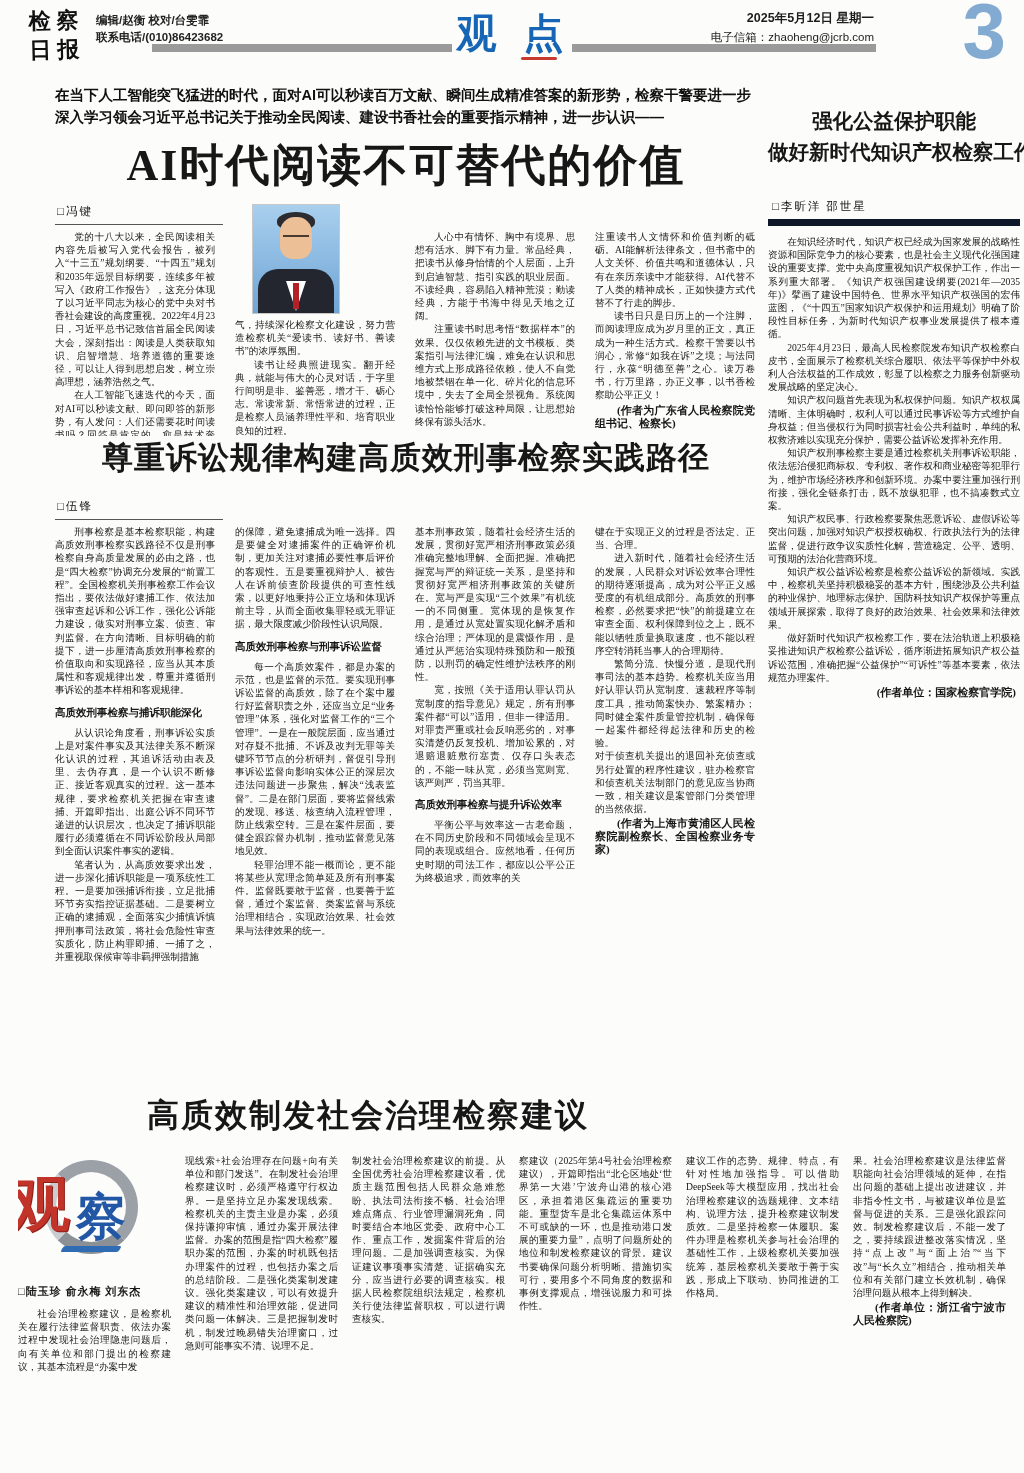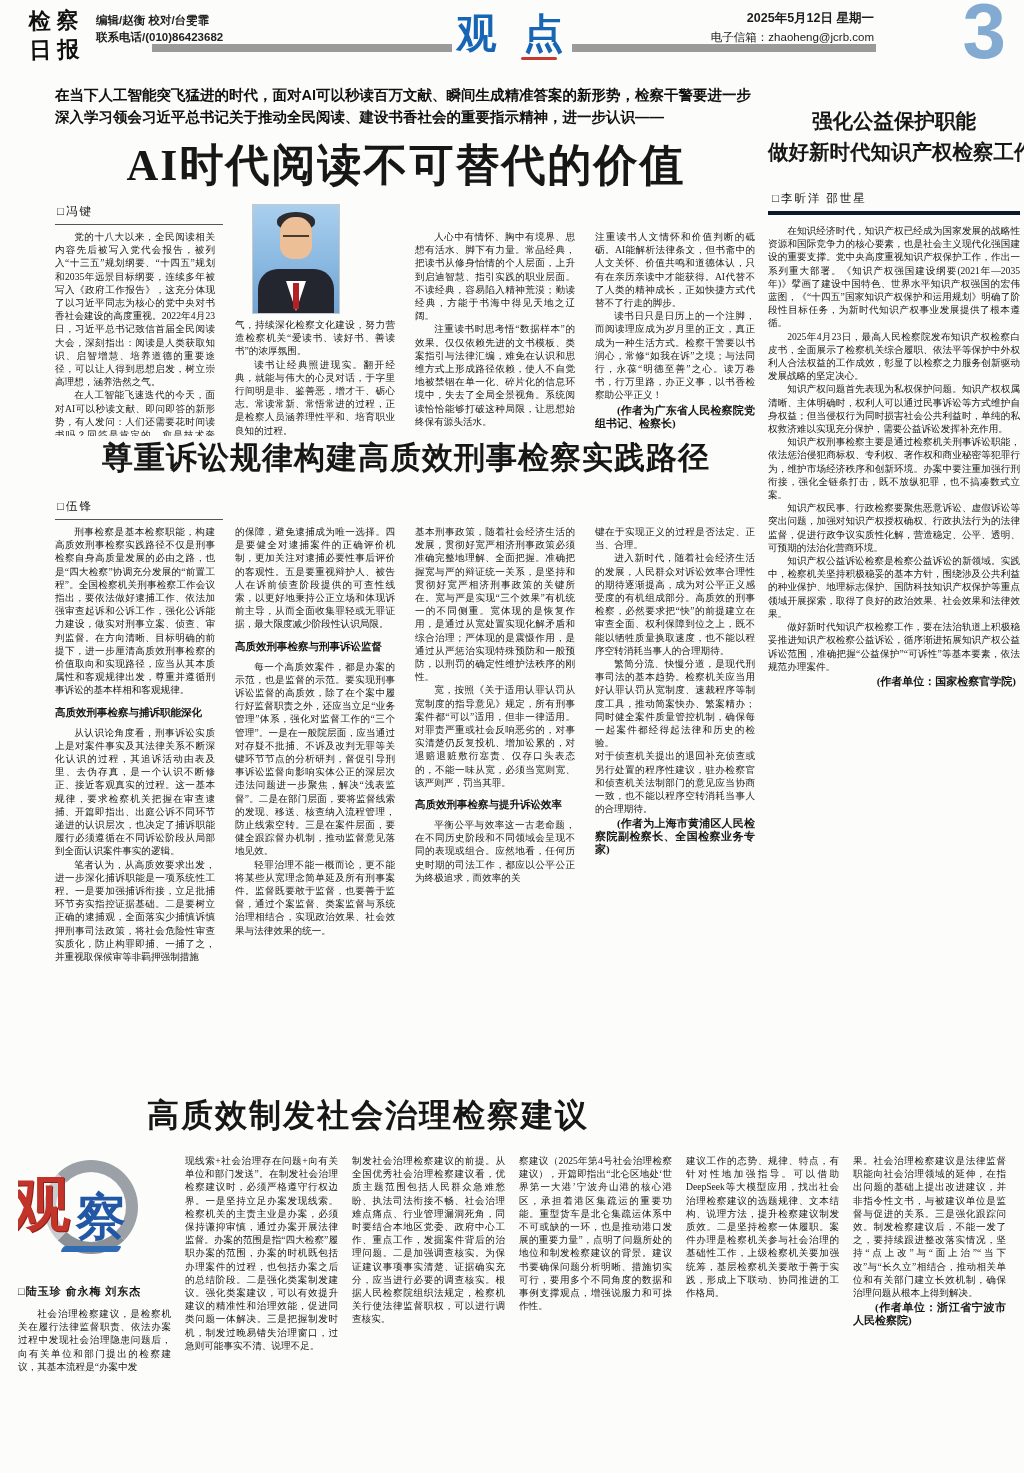--- a/index.html
+++ b/index.html
@@ -62,21 +62,21 @@
   #mid-article{left:55px;top:437px;width:702px;height:648px;}
   .headline-lg{font-size:31px;font-weight:900;text-align:center;letter-spacing:1px;white-space:nowrap;}
   #mid-byline{position:absolute;left:2px;top:62px;}
   #mid-byline-rule{position:absolute;left:0;top:82px;width:168px;}
   .cols-mid{position:absolute;left:0;top:88px;height:556px;gap:20px;}
   .cols-mid .col{width:160px;height:556px;}
 
   
   #ip-article{left:768px;top:106px;width:252px;height:980px;}
   .headline-md{font-size:20.5px;line-height:31px;font-weight:800;text-align:center;white-space:nowrap;}
-  .ip-byline-row{margin-top:20px;padding:0 2px 5px 4px;border-bottom:4px solid #0f172a;}
+  .ip-byline-row{margin-top:28px;padding:0 2px 5px 4px;border-bottom:7px solid #0f172a;}
   .ip-body{margin-top:9px;height:852px;overflow:hidden;text-align:justify;}
   .ip-body p.credit{text-align:right;text-indent:0;padding-right:4px;}
 
   
   #bottom-article{left:18px;top:1094px;width:988px;height:376px;}
   .headline-bottom{width:560px;margin-left:70px;text-align:center;font-size:32px;
         font-weight:900;letter-spacing:2px;white-space:nowrap;}
   .cols-bottom{margin-top:16px;gap:14px;height:300px;}
   .cols-bottom .col{width:153px;height:300px;}
   .gc-logo{position:relative;width:140px;height:116px;margin:4px 0 2px 0;}
@@ -168,21 +168,21 @@
       <div class="col">
           <p class="para noindent">基本刑事政策，随着社会经济生活的发展，贯彻好宽严相济刑事政策必须准确完整地理解、全面把握。准确把握宽与严的辩证统一关系，是坚持和贯彻好宽严相济刑事政策的关键所在。宽与严是实现“三个效果”有机统一的不同侧重。宽体现的是恢复作用，是通过从宽处置实现化解矛盾和综合治理；严体现的是震慑作用，是通过从严惩治实现特殊预防和一般预防，以刑罚的确定性维护法秩序的刚性。</p>
           <p class="para">宽，按照《关于适用认罪认罚从宽制度的指导意见》规定，所有刑事案件都“可以”适用，但非一律适用。对罪责严重或社会反响恶劣的，对事实清楚仍反复投机、增加讼累的，对退赔退赃敷衍塞责、仅存口头表态的，不能一味从宽，必须当宽则宽、该严则严，罚当其罪。</p>
           <p class="subhead">高质效刑事检察与提升诉讼效率</p>
           <p class="para">平衡公平与效率这一古老命题，在不同历史阶段和不同领域会呈现不同的表现或组合。应然地看，任何历史时期的司法工作，都应以公平公正为终极追求，而效率的关</p>
         </div>
       <div class="col">
           <p class="para noindent">键在于实现正义的过程是否法定、正当、合理。</p>
           <p class="para">进入新时代，随着社会经济生活的发展，人民群众对诉讼效率合理性的期待逐渐提高，成为对公平正义感受度的有机组成部分。高质效的刑事检察，必然要求把“快”的前提建立在审查全面、权利保障到位之上，既不能以牺牲质量换取速度，也不能以程序空转消耗当事人的合理期待。</p>
           <p class="para">繁简分流、快慢分道，是现代刑事司法的基本趋势。检察机关应当用好认罪认罚从宽制度、速裁程序等制度工具，推动简案快办、繁案精办；同时健全案件质量管控机制，确保每一起案件都经得起法律和历史的检验。</p>
-          <p class="para noindent">对于侦查机关提出的退回补充侦查或另行处置的程序性建议，驻办检察官和侦查机关法制部门的意见应当协商一致，也不能以程序空转消耗当事人的合理期待。</p>
+          <p class="para noindent">对于侦查机关提出的退回补充侦查或另行处置的程序性建议，驻办检察官和侦查机关法制部门的意见应当协商一致，相关建议是案管部门分类管理的当然依据。</p>
           <p class="credit">(作者为上海市黄浦区人民检察院副检察长、全国检察业务专家)</p>
         </div>
     </div>
   </div>
 
   <div class="article" id="ip-article">
     <div class="headline-md">
       <div>强化公益保护职能</div>
       <div>做好新时代知识产权检察工作</div>
     </div>

